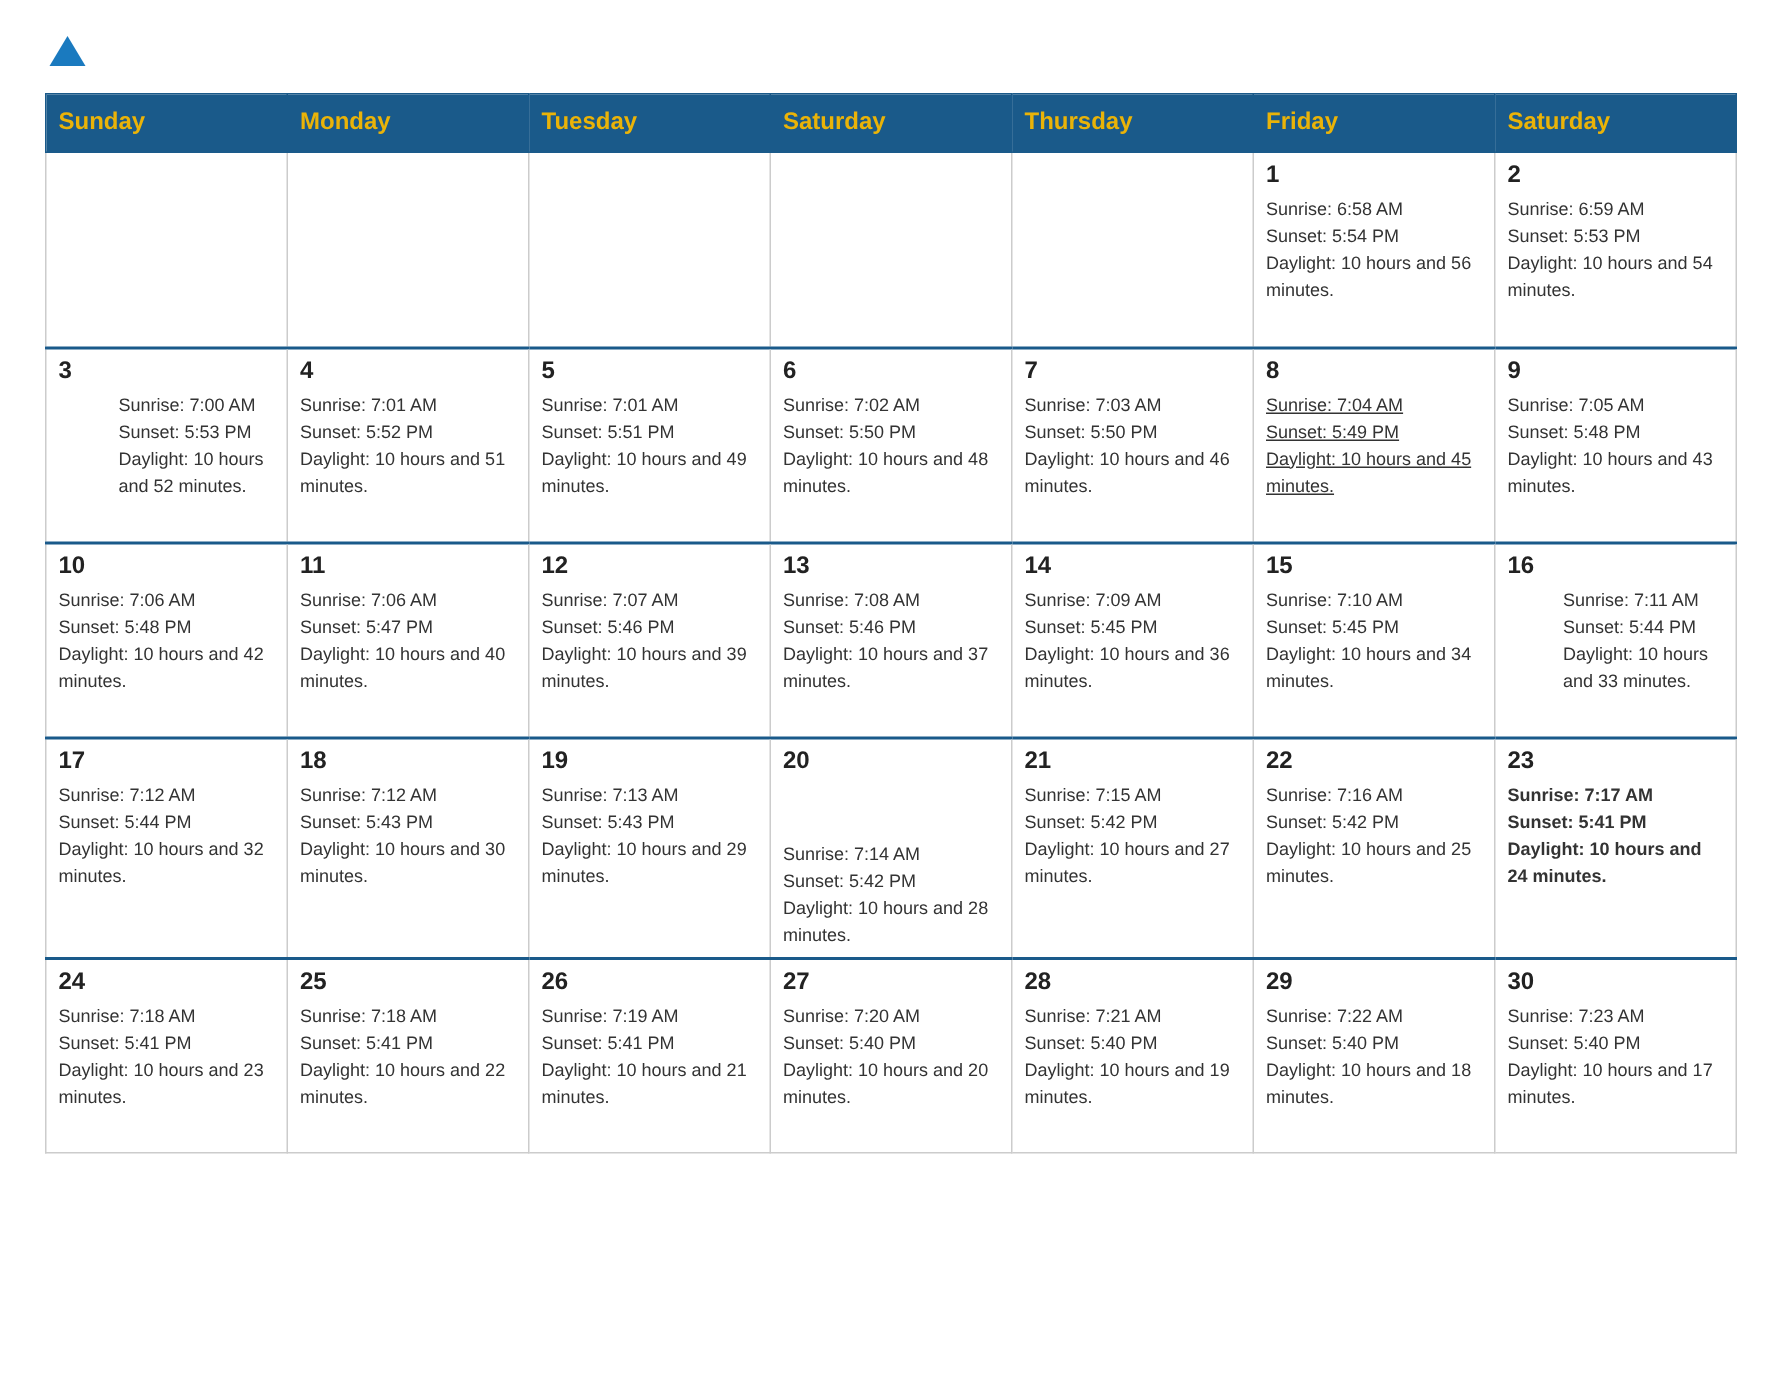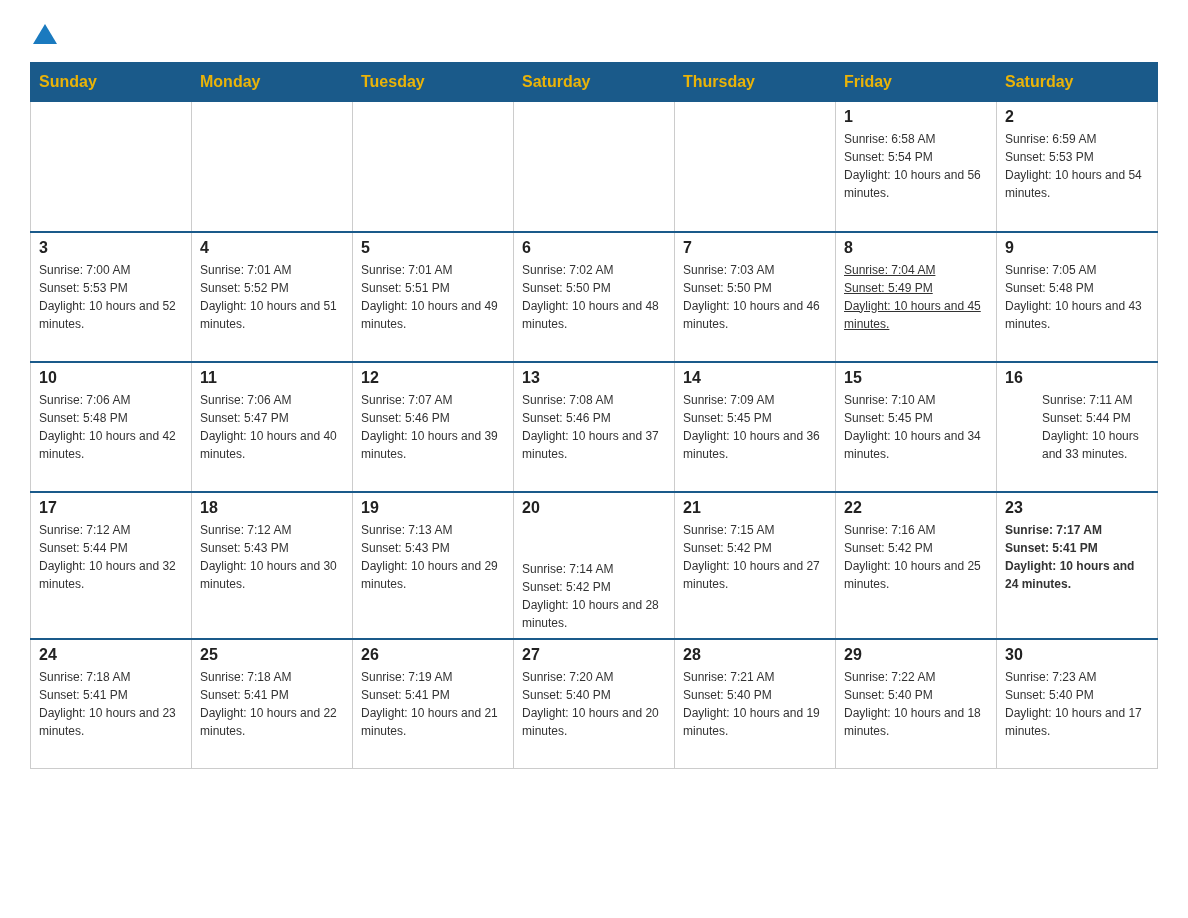--- a/index.html
+++ b/index.html
@@ -147,21 +147,21 @@
         <td>
           <span class="day-num">2</span>
           <div class="day-info" style="white-space: pre-line;">Sunrise: 6:59 AM
 Sunset: 5:53 PM
 Daylight: 10 hours and 54 minutes.</div>
         </td>
       </tr>
       <tr class="row-divider">
         <td>
           <span class="day-num">3</span>
-          <div class="day-info" style="white-space: pre-line;">Sunrise: 7:00 AM
+          <div class="day-info" style="white-space: pre-line; margin-left: 40px;">Sunrise: 7:00 AM
 Sunset: 5:53 PM
 Daylight: 10 hours and 52 minutes.</div>
         </td>
         <td>
           <span class="day-num">4</span>
           <div class="day-info" style="white-space: pre-line;">Sunrise: 7:01 AM
 Sunset: 5:52 PM
 Daylight: 10 hours and 51 minutes.</div>
         </td>
         <td>

